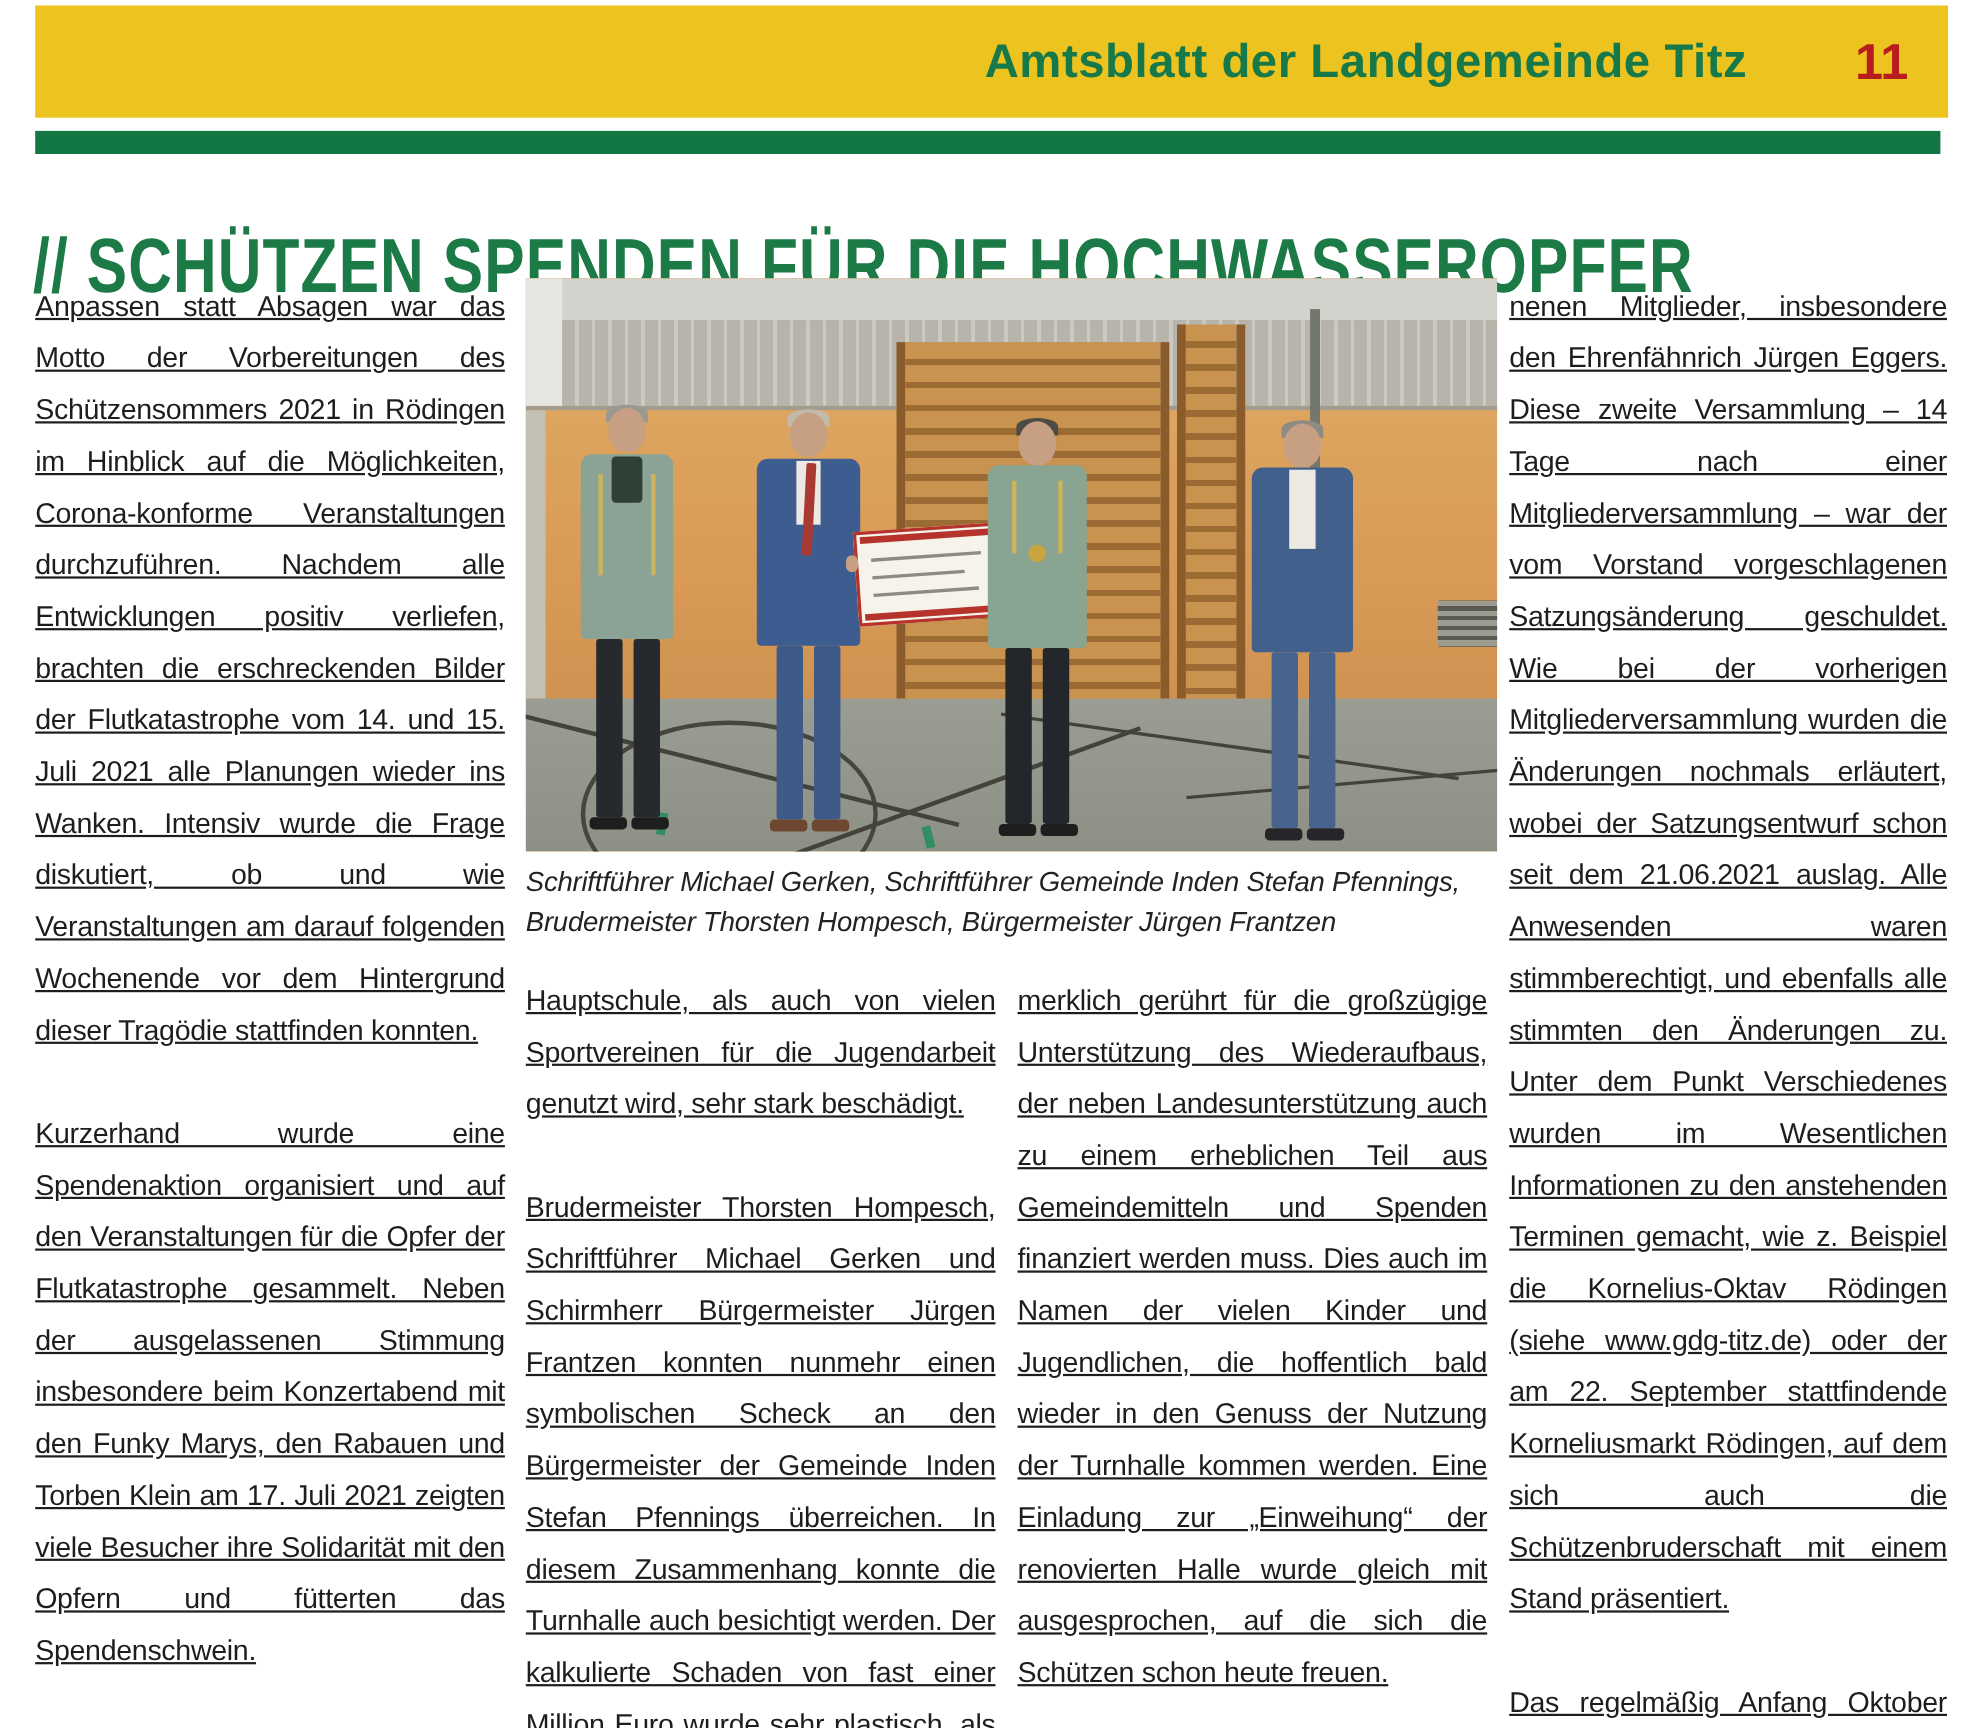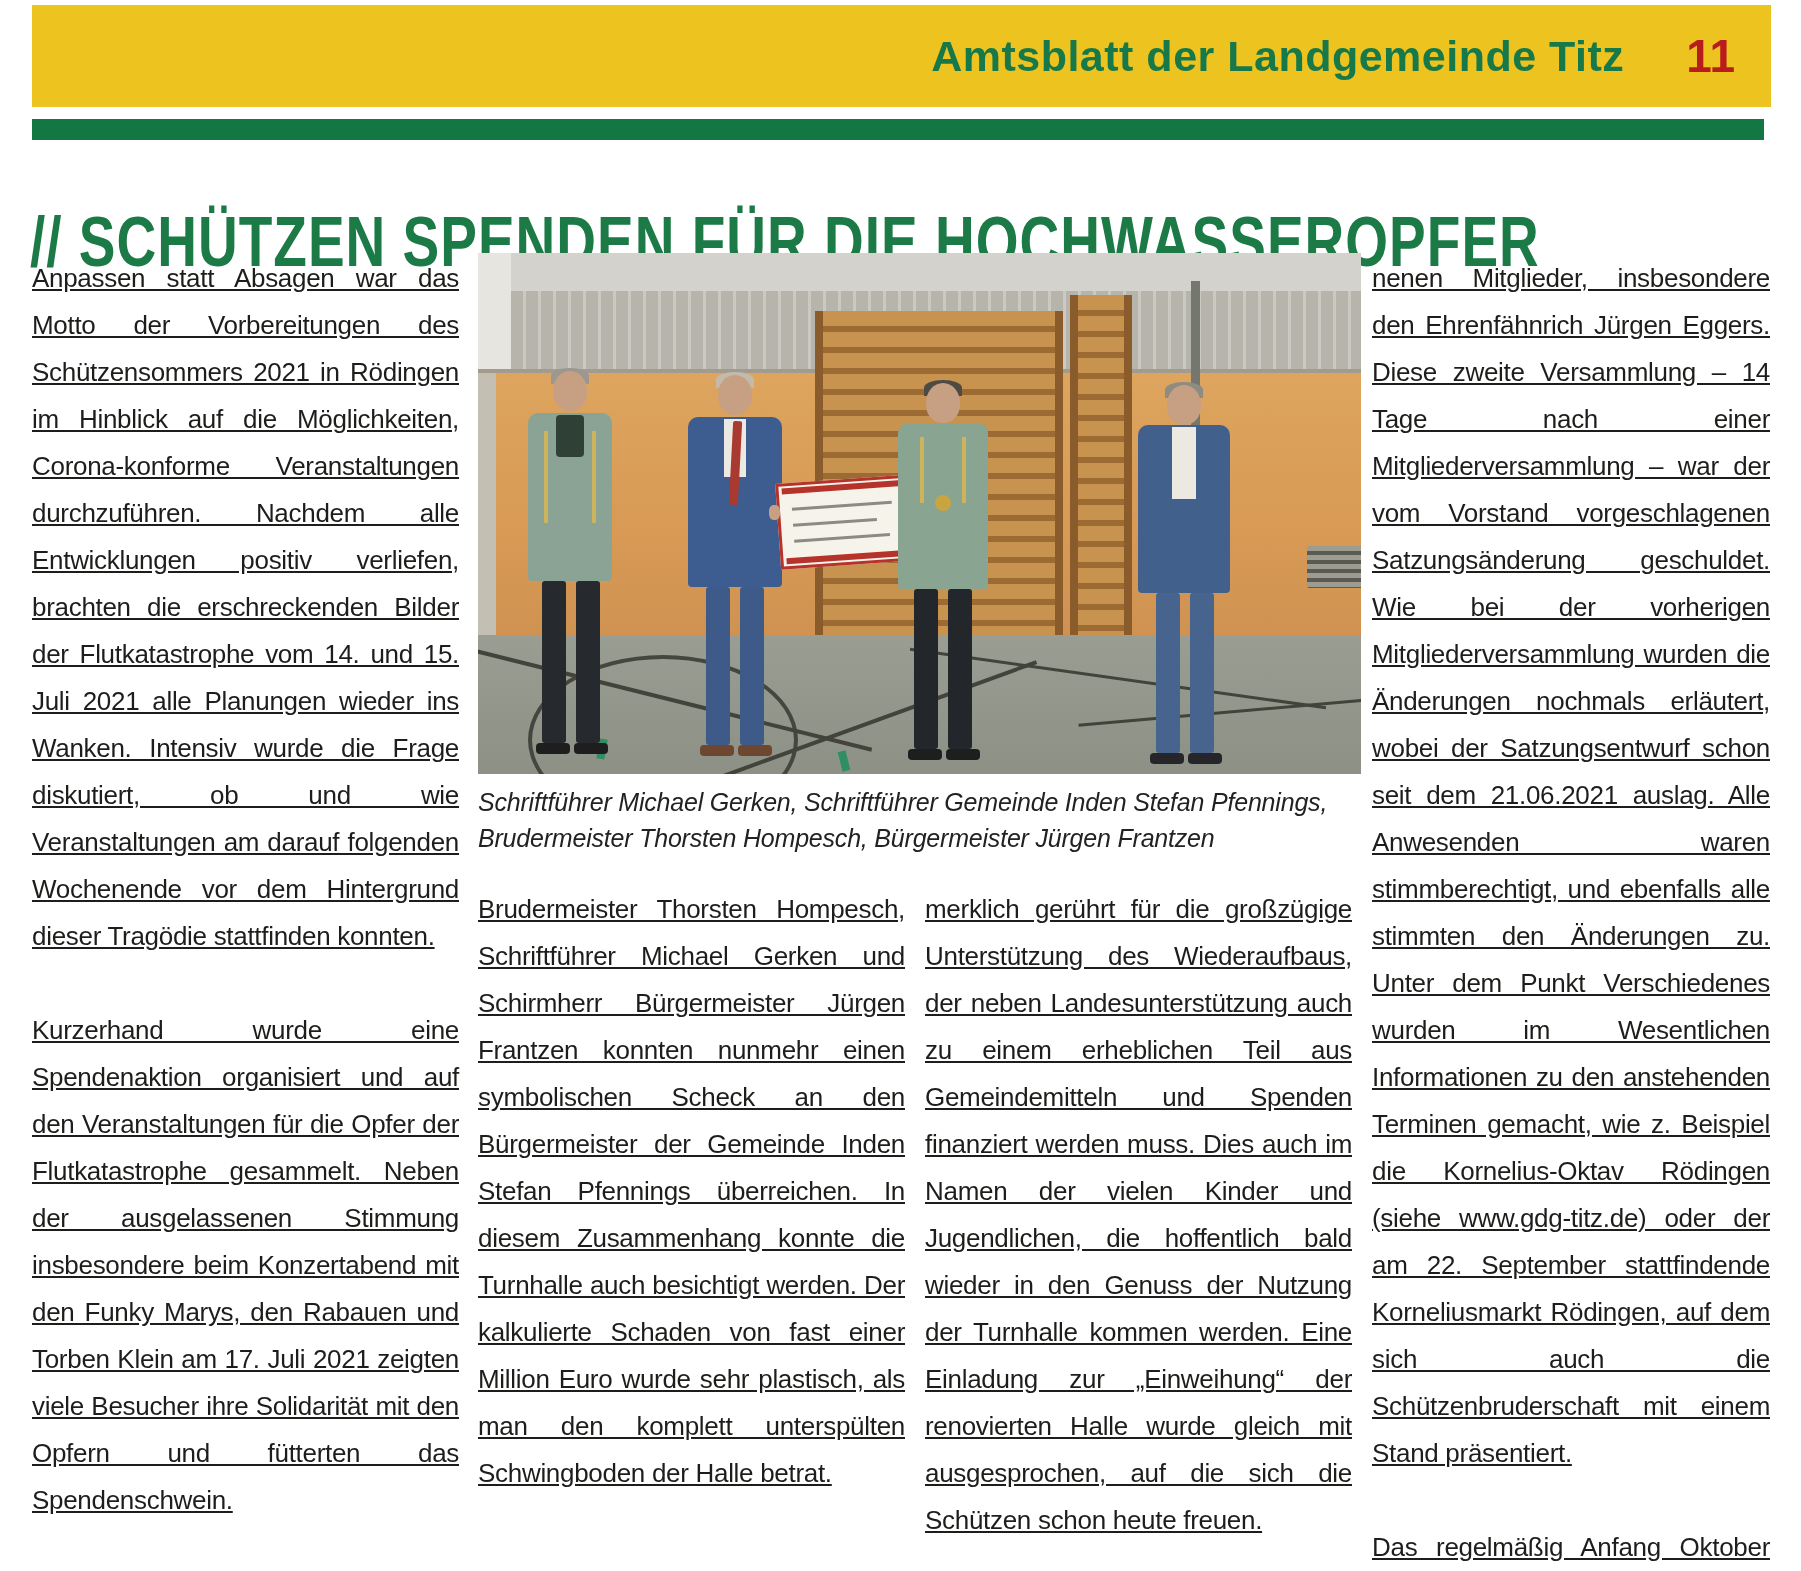--- a/index.html
+++ b/index.html
@@ -8,21 +8,21 @@
     font-family:"Liberation Sans", sans-serif;overflow:hidden;
   }
   
   .masthead-bar{
     position:absolute;left:32px;top:5px;width:1739px;height:102px;
     background:#ecc31f;display:flex;align-items:center;justify-content:flex-end;
     box-sizing:border-box;padding-right:36px;
   }
   .masthead-title{
     color:#17794a;font-size:43px;font-weight:bold;letter-spacing:.5px;
-    margin-right:62px;white-space:nowrap;
+    margin-right:98px;white-space:nowrap;
   }
   .page-number{color:#b91c1c;font-size:46px;font-weight:bold;}
   .green-divider{
     position:absolute;left:32px;top:119px;width:1732px;height:21px;background:#127742;
   }
   
   .headline{
     position:absolute;left:30px;top:164px;color:#1c7a47;font-weight:bold;
     font-size:55px;letter-spacing:1px;white-space:nowrap;
     transform:scaleY(1.27);transform-origin:left top;
@@ -184,20 +184,21 @@
 
 <figcaption class="caption">Schriftführer Michael Gerken, Schriftführer Gemeinde Inden Stefan Pfennings, Brudermeister Thorsten Hompesch, Bürgermeister Jürgen Frantzen</figcaption>
 
 <div class="col" id="col1">
   <p>Anpassen statt Absagen war das Motto der Vorbereitungen des Schützensommers 2021 in Rödingen im Hinblick auf die Möglichkeiten, Corona-konforme Veranstaltungen durchzuführen. Nachdem alle Entwicklungen positiv verliefen, brachten die erschreckenden Bilder der Flutkatastrophe vom 14. und 15. Juli 2021 alle Planungen wieder ins Wanken. Intensiv wurde die Frage diskutiert, ob und wie Veranstaltungen am darauf folgenden Wochenende vor dem Hintergrund dieser Tragödie stattfinden konnten.</p>
   <p>Kurzerhand wurde eine Spendenaktion organisiert und auf den Veranstaltungen für die Opfer der Flutkatastrophe gesammelt. Neben der ausgelassenen Stimmung insbesondere beim Konzertabend mit den Funky Marys, den Rabauen und Torben Klein am 17. Juli 2021 zeigten viele Besucher ihre Solidarität mit den Opfern und fütterten das Spendenschwein.</p>
 
 </div>
 
 <div class="col" id="col2">
+  <p>Hauptschule, als auch von vielen Sportvereinen für die Jugendarbeit genutzt wird, sehr stark beschädigt.</p>
   <p>Brudermeister Thorsten Hompesch, Schriftführer Michael Gerken und Schirmherr Bürgermeister Jürgen Frantzen konnten nunmehr einen symbolischen Scheck an den Bürgermeister der Gemeinde Inden Stefan Pfennings überreichen. In diesem Zusammenhang konnte die Turnhalle auch besichtigt werden. Der kalkulierte Schaden von fast einer Million Euro wurde sehr plastisch, als man den komplett unterspülten Schwingboden der Halle betrat.</p>
 
 </div>
 
 <div class="col" id="col3">
   <p>merklich gerührt für die großzügige Unterstützung des Wiederaufbaus, der neben Landesunterstützung auch zu einem erheblichen Teil aus Gemeindemitteln und Spenden finanziert werden muss. Dies auch im Namen der vielen Kinder und Jugendlichen, die hoffentlich bald wieder in den Genuss der Nutzung der Turnhalle kommen werden. Eine Einladung zur „Einweihung“ der renovierten Halle wurde gleich mit ausgesprochen, auf die sich die Schützen schon heute freuen.</p>
 
 </div>
 
 <div class="col" id="col4">

